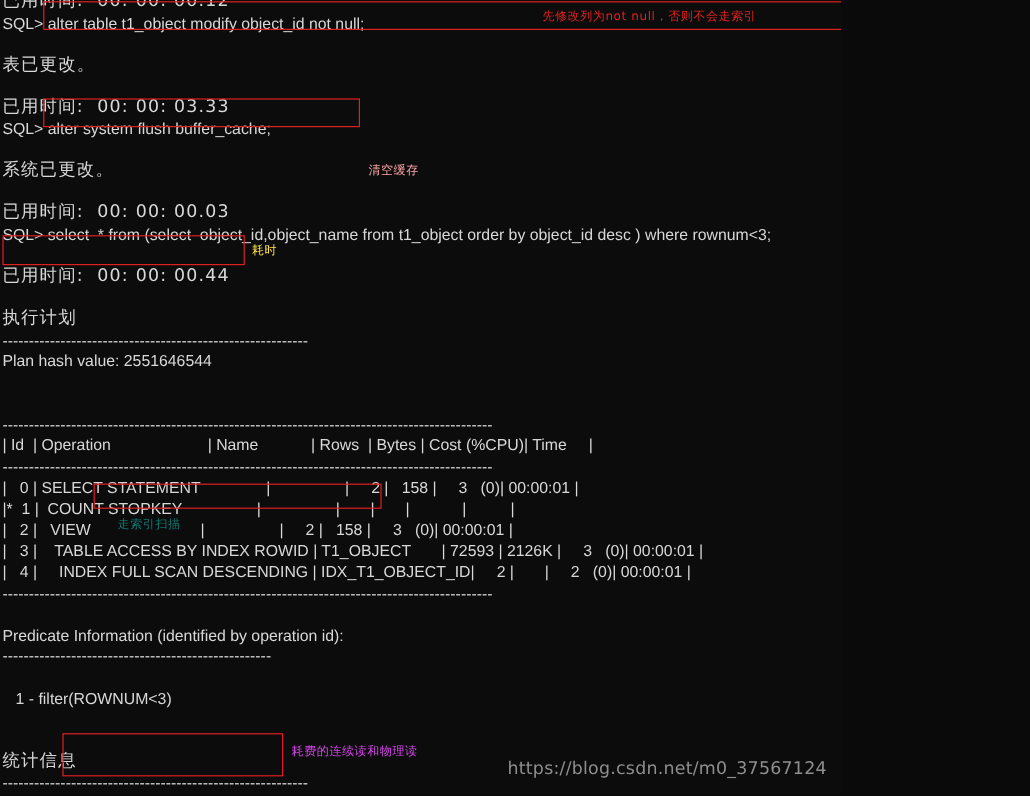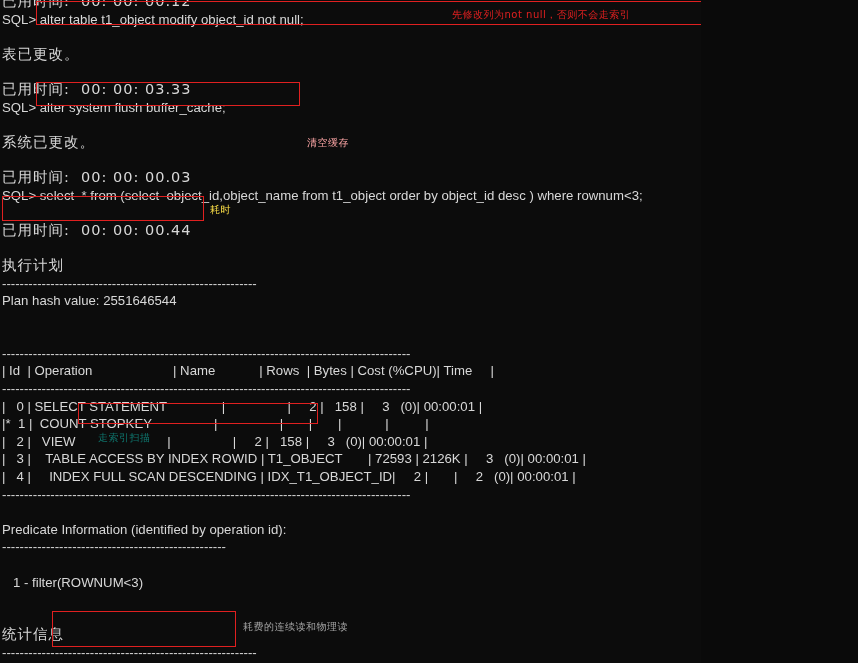--- a/index.html
+++ b/index.html
@@ -76,16 +76,17 @@
       <div class="box" style="left: 36px; top: 82px; width: 264px; height: 24px; border-color: rgb(224, 32, 32);"></div>
       <div class="box" style="left: 2px; top: 196px; width: 202px; height: 25px; border-color: rgb(224, 32, 32);"></div>
       <div class="box" style="left: 78px; top: 403px; width: 240px; height: 21px; border-color: rgb(224, 32, 32);"></div>
       <div class="box" style="left: 52px; top: 611px; width: 184px; height: 36px; border-color: rgb(224, 32, 32);"></div>
     </div>
   <div id="annos">
       <div class="anno" style="left: 452px; top: 6px; color: rgb(224, 32, 32);">先修改列为not null，否则不会走索引</div>
       <div class="anno" style="left: 307px; top: 94px; color: #fca5a5; margin-top: 40px;">清空缓存</div>
       <div class="anno" style="left: 210px; top: 201px; color: #fde047;">耗时</div>
       <div class="anno" style="left: 98px; top: 429px; color: #0f766e;">走索引扫描</div>
-      <div class="anno" style="left: 243px; top: 618px; color: #a3a3a3; font-family: Liberation Serif, serif;">耗费的连续读和物理读</div>
+      <div class="anno" style="left: 243px; top: 618px; color: #d946ef; font-family: Liberation Serif, serif;">耗费的连续读和物理读</div>
     </div>
 
+  <div class="watermark">https://blog.csdn.net/m0_37567124</div>
 </div>
 
 </body></html>

